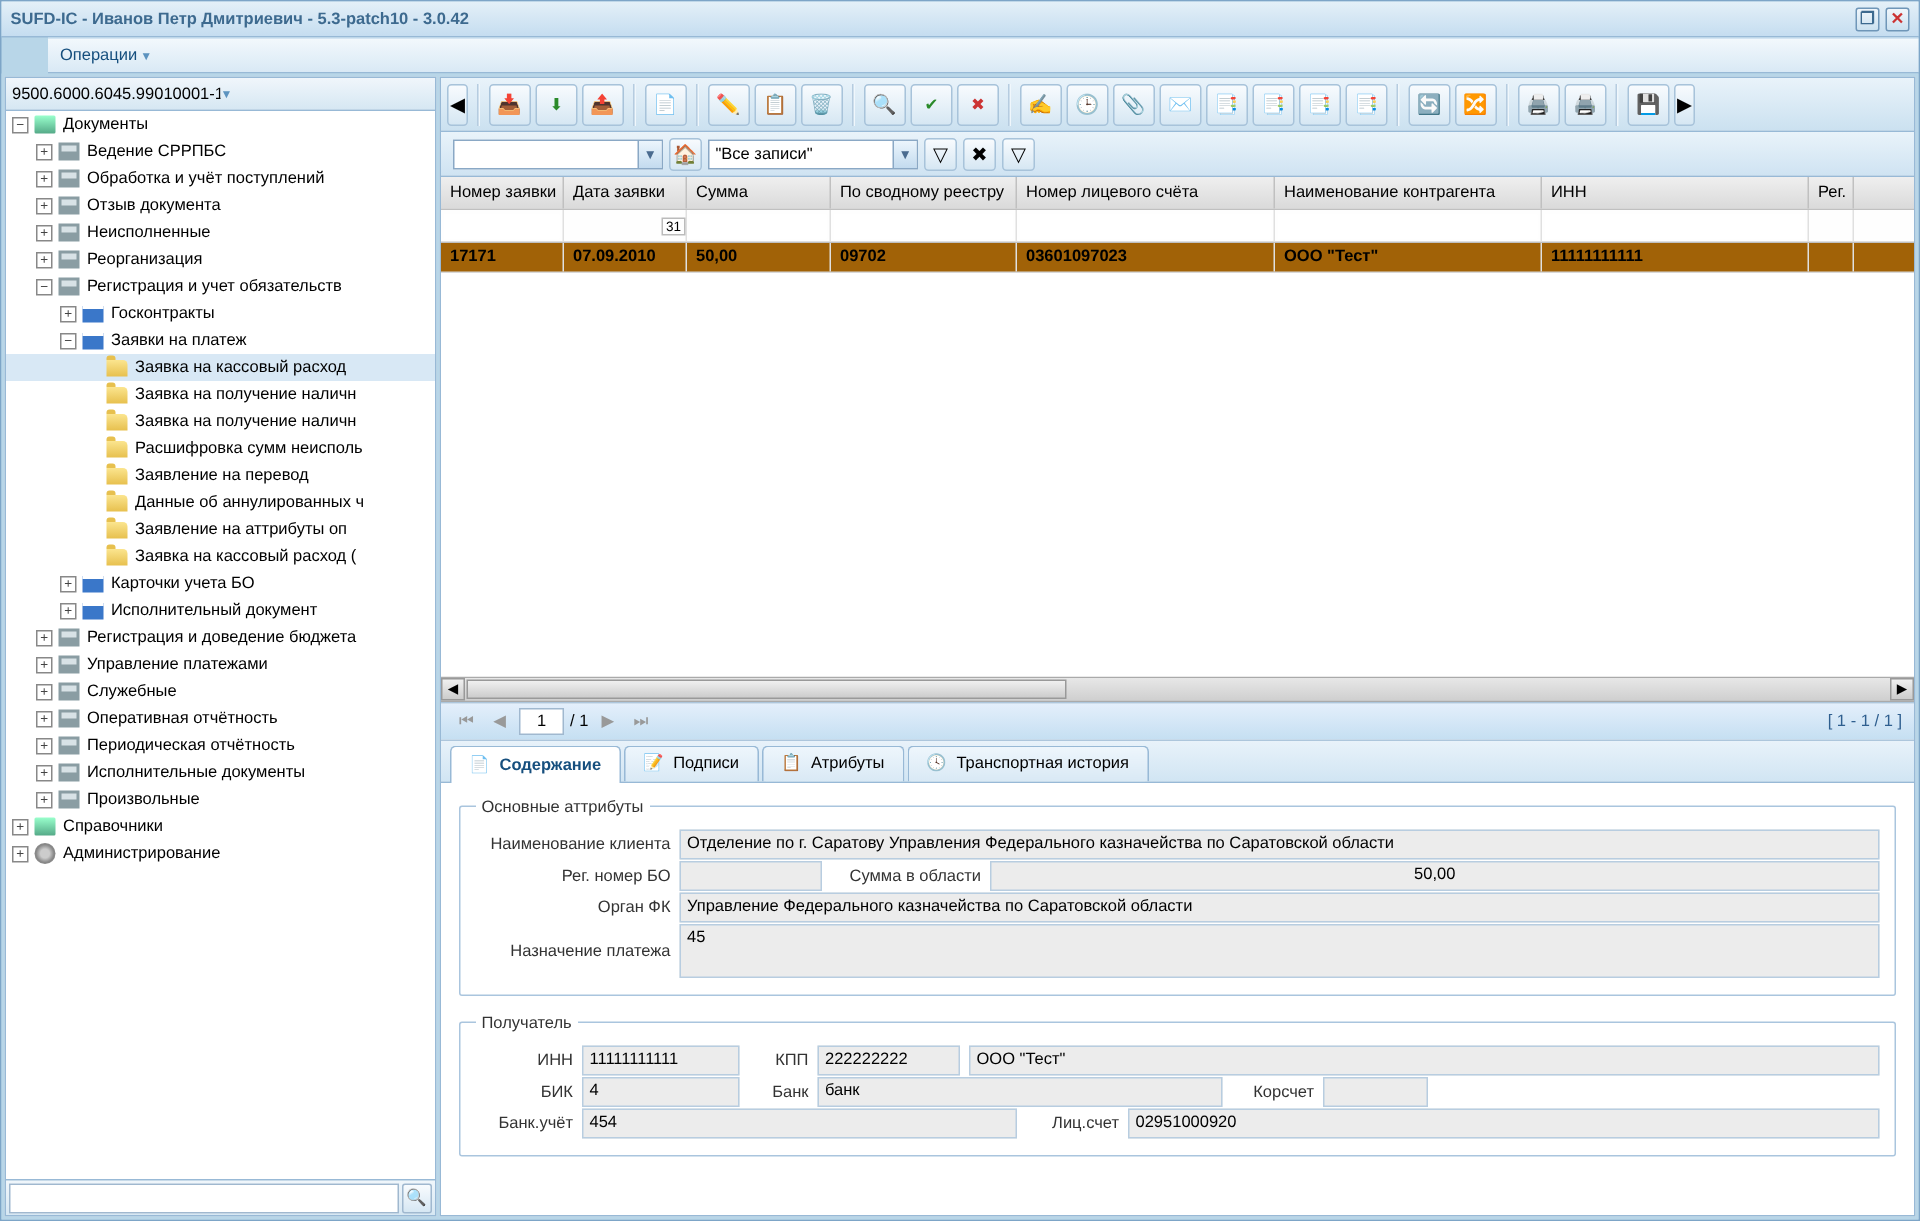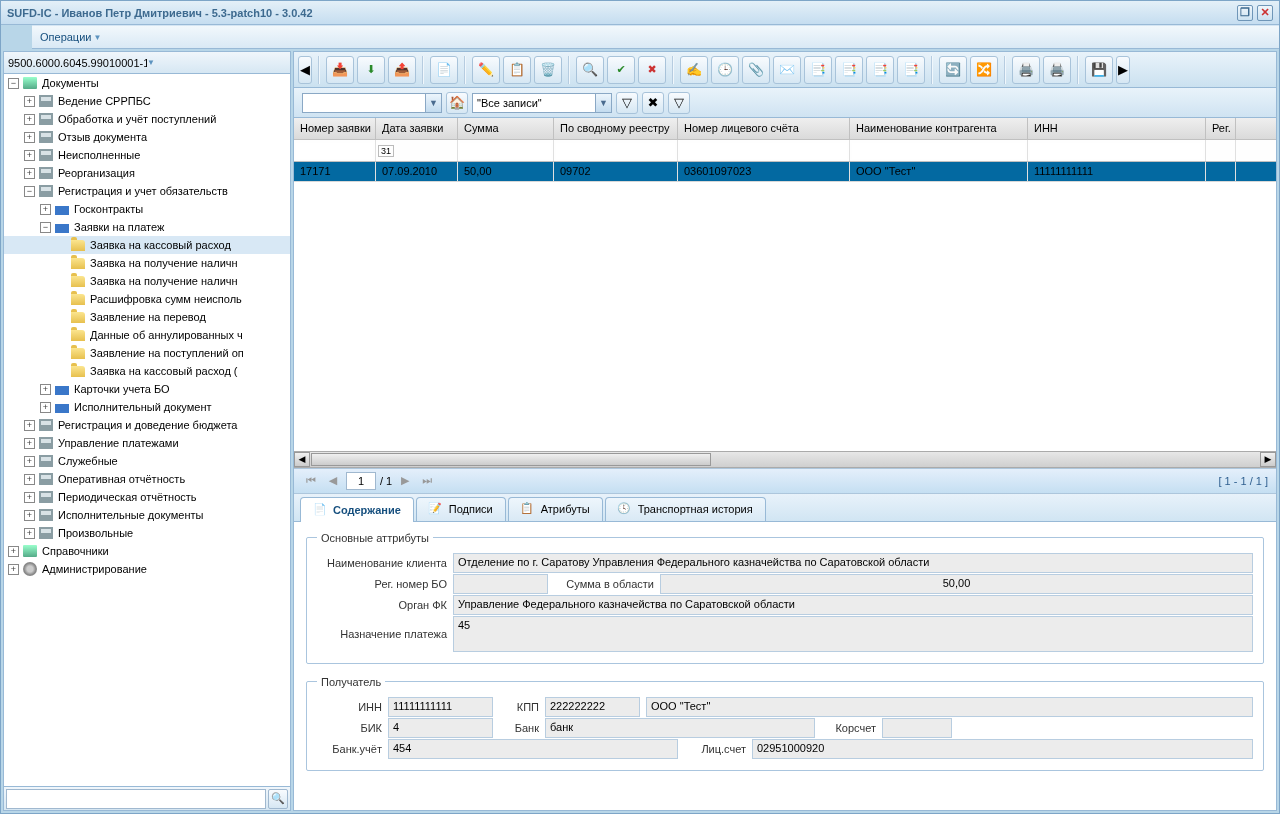--- a/index.html
+++ b/index.html
@@ -53,21 +53,21 @@
 .filter-bar { height: 30px; background: linear-gradient(to bottom, #e9f3fa, #cfe3f2); display: flex; align-items: center; padding: 0 8px; gap: 4px; border-bottom: 1px solid #98b9d6; }
 .combo { height: 20px; border: 1px solid #8aa8c5; background: #fff; display: flex; align-items: center; }
 .combo-text { flex: 1; padding: 0 4px; }
 .combo-btn { width: 16px; height: 18px; background: linear-gradient(to bottom, #ecf5fc, #c3dbef); display:flex; align-items:center; justify-content:center; border-left:1px solid #8aa8c5; font-size:9px; color:#4a6b8f;}
 
 .grid-header { height: 22px; display: flex; background: linear-gradient(to bottom, #efefef, #dadada); border-bottom: 1px solid #c0c0c0; }
 .gh { border-right: 1px solid #c0c0c0; padding: 4px 6px; overflow: hidden; white-space: nowrap; }
 .filter-row { height: 22px; display: flex; border-bottom: 1px solid #c0c0c0; }
 .fr { border-right: 1px solid #e0e0e0; padding: 2px; display:flex; align-items:center; }
 .fr input{width:100%; border:0; height:16px; outline:none;}
-.data-row { height: 20px; display: flex; background: #0369a1; border-bottom: 1px solid #d8d8d8; }
+.data-row { height: 20px; display: flex; background: #a16207; border-bottom: 1px solid #d8d8d8; font-weight: bold; }
 .dc { border-right: 1px solid #e0e0e0; padding: 3px 6px; overflow: hidden; white-space: nowrap; }
 
 .c1{width:82px}.c2{width:82px}.c3{width:96px}.c4{width:124px}.c5{width:172px}.c6{width:178px}.c7{width:178px}.c8{width:30px}
 
 .grid-body { flex: 1; background: #fff; position: relative; min-height: 140px; }
 .hscroll { height: 17px; background: linear-gradient(#e7e7e7, #cfcfcf); display:flex; align-items:center; border-top:1px solid #aaa; border-bottom:1px solid #aaa;}
 .hscroll-btn{width:16px; height:15px; background:linear-gradient(#f0f0f0,#ccc); border:1px solid #999; display:flex; align-items:center; justify-content:center; font-size:9px;}
 .hscroll-thumb{height:13px; background:linear-gradient(#f0f0f0,#ccc); border:1px solid #999; margin:0 1px;}
 
 .pager { height: 26px; background: linear-gradient(to bottom, #e4effb, #c5dff2); border-top: 1px solid #adc6dc; border-bottom: 1px solid #adc6dc; display: flex; align-items: center; padding: 0 8px; justify-content: space-between; }
@@ -222,21 +222,21 @@
             <span class="tree-icon">
               <span class="icon-folder"></span>
             </span>
             <span>Данные об аннулированных ч</span>
           </div>
         <div class="tree-node i3">
             <span class="tree-toggle empty"></span>
             <span class="tree-icon">
               <span class="icon-folder"></span>
             </span>
-            <span>Заявление на поступлений оп</span>
+            <span>Заявление на аттрибуты оп</span>
           </div>
         <div class="tree-node i3">
             <span class="tree-toggle empty"></span>
             <span class="tree-icon">
               <span class="icon-folder"></span>
             </span>
             <span>Заявка на кассовый расход (</span>
           </div>
         <div class="tree-node i2">
             <span class="tree-toggle">+</span>
@@ -391,21 +391,21 @@
         <div class="gh c4">По сводному реестру</div>
         <div class="gh c5">Номер лицевого счёта</div>
         <div class="gh c6">Наименование контрагента</div>
         <div class="gh c7">ИНН</div>
         <div class="gh c8">Рег.</div>
       </div>
       <div class="filter-row">
         <div class="fr c1">
               <input style="">
             </div>
-        <div class="fr c2" style="padding-right:20px;">
+        <div class="fr c2" style="justify-content:flex-end; padding-right:0;">
               <span style="border:1px solid #bbb; padding:0 2px; font-size:9px;">31</span>
             </div>
         <div class="fr c3">
               <input style="">
             </div>
         <div class="fr c4">
               <input style="">
             </div>
         <div class="fr c5">
               <input style="">

